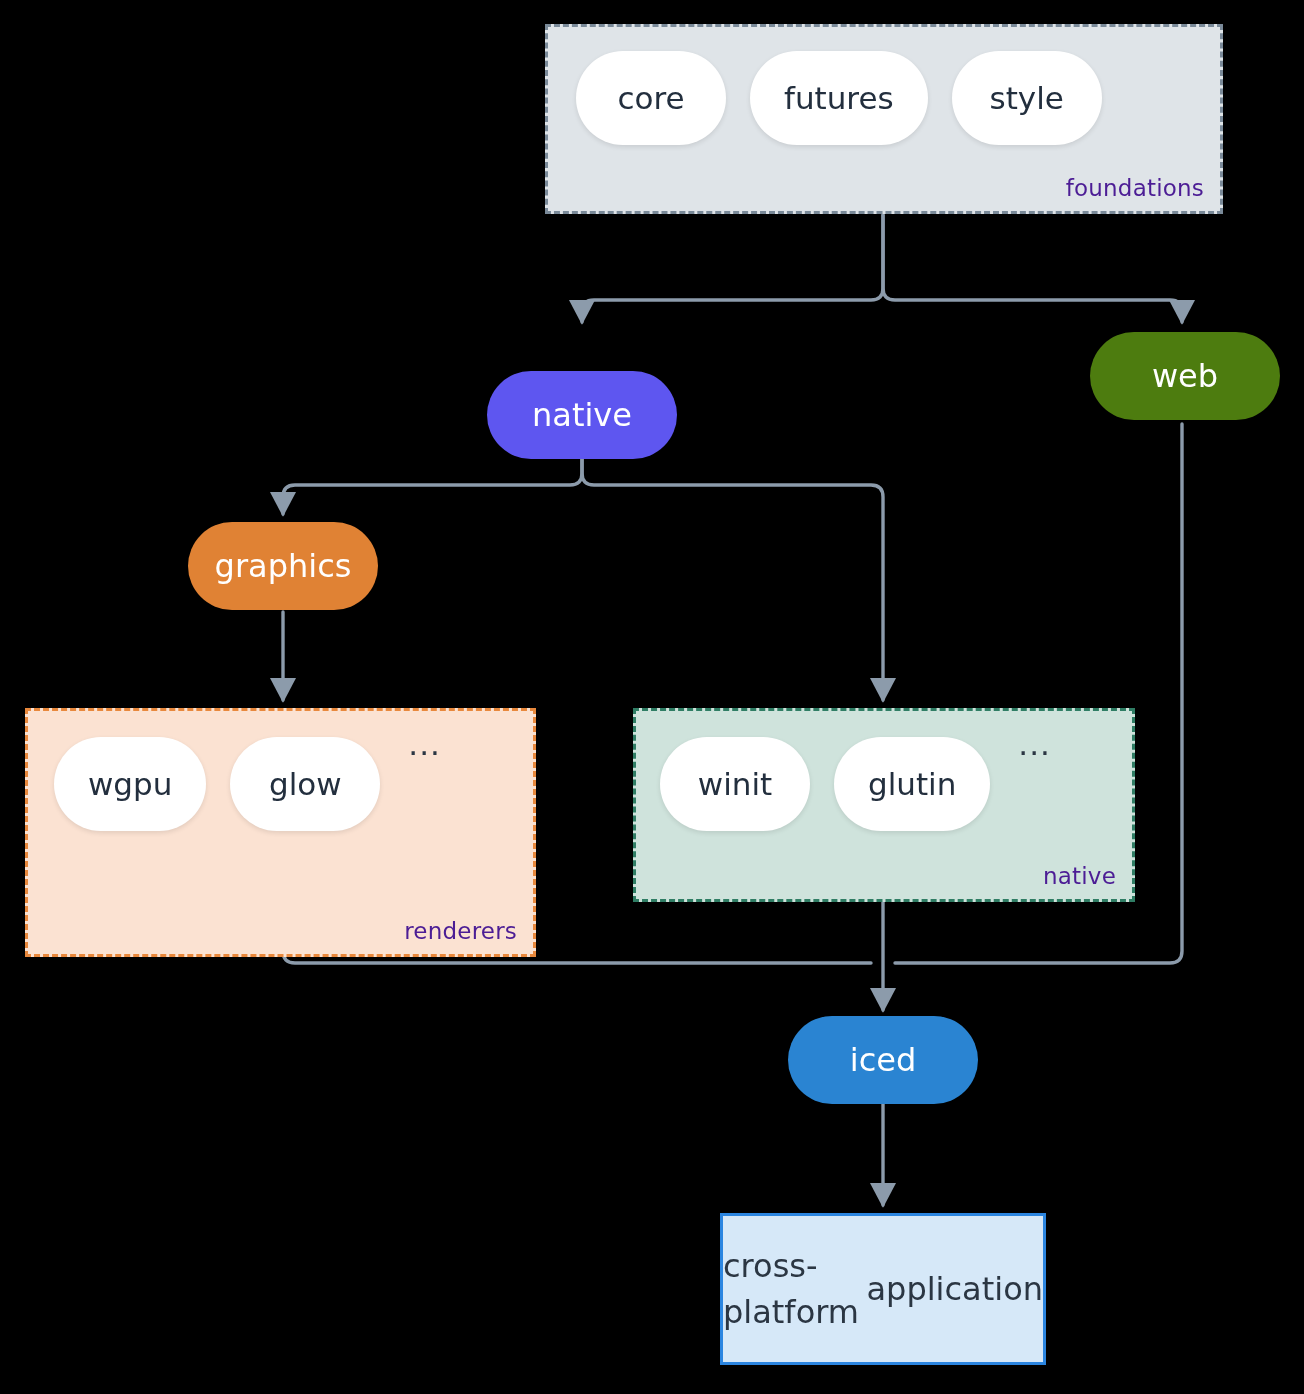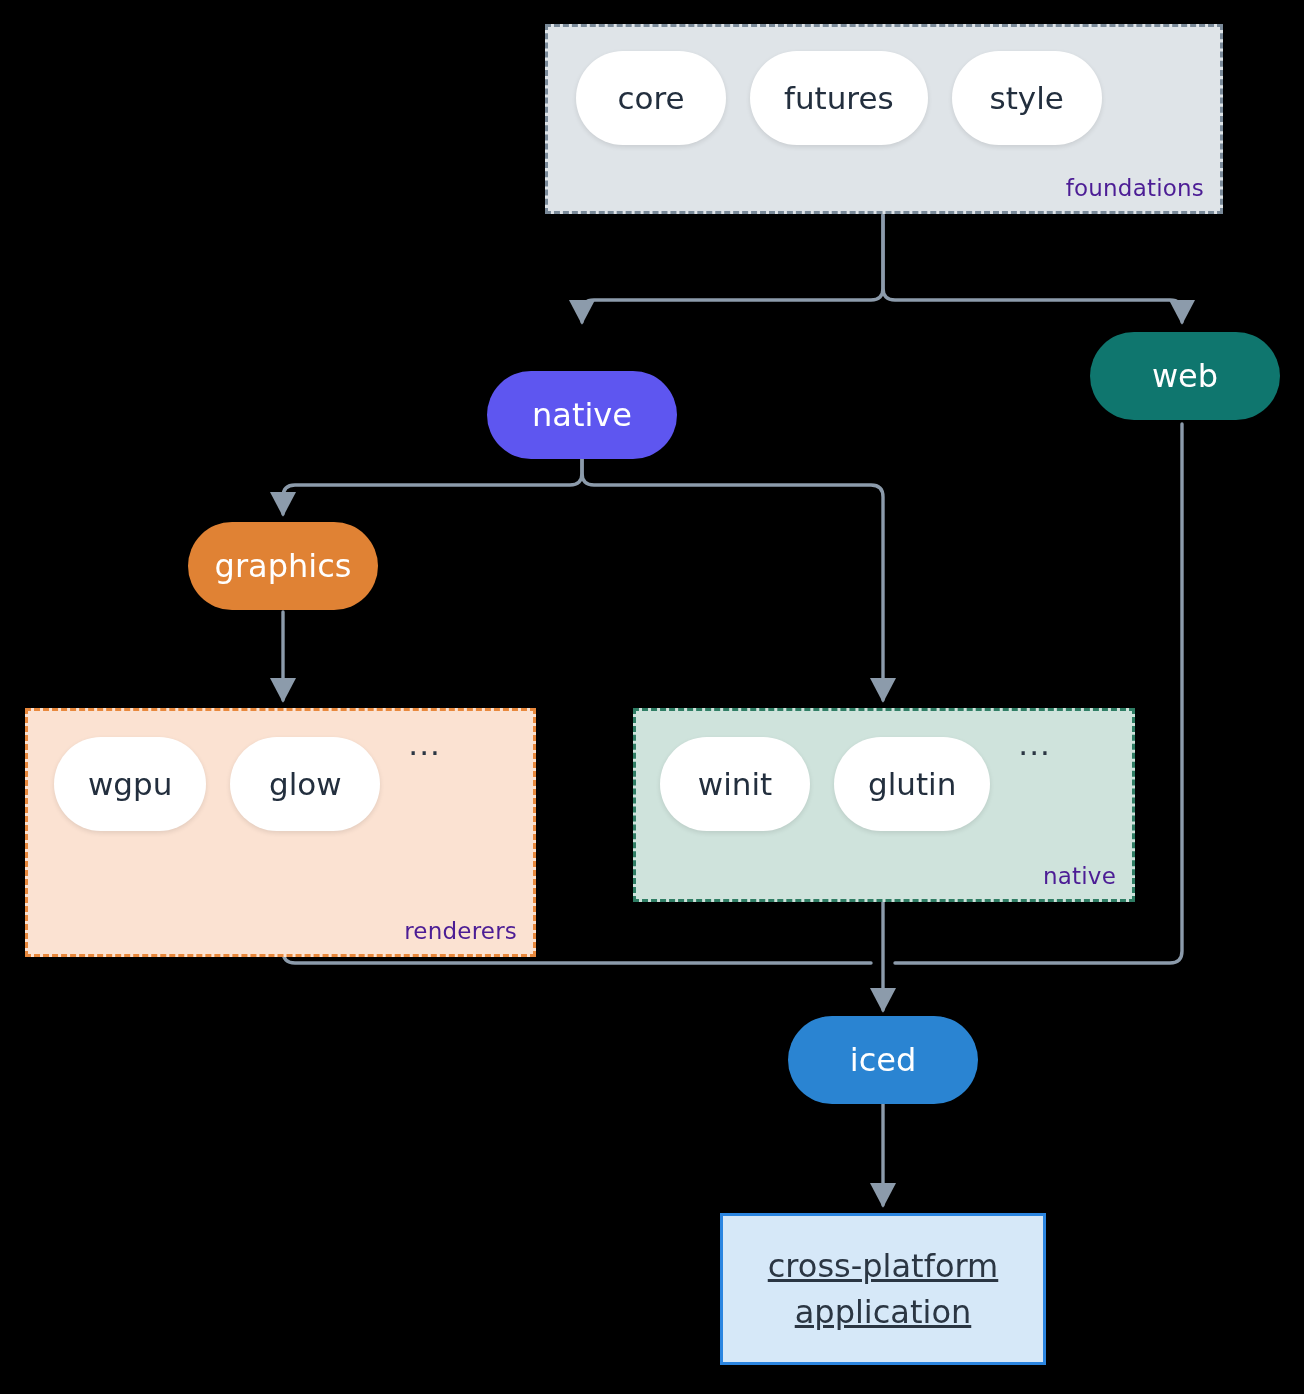--- a/index.html
+++ b/index.html
@@ -75,29 +75,27 @@
     justify-content: center;
     border-radius: 999px;
     color: #ffffff;
     font-size: 32px;
     white-space: nowrap;
   }
   .node-rect {
     position: absolute;
     box-sizing: border-box;
     display: flex;
-    flex-direction: column;
     align-items: center;
     justify-content: center;
     font-size: 32px;
     color: #2b3643;
     line-height: 1.45;
     border-width: 3px;
     border-style: solid;
-    text-decoration: underline;
   }
 </style>
 </head>
 <body>
 
 <div id="canvas">
 
   <svg class="edges" viewBox="0 0 1304 1394">
     <defs>
       <marker id="arrow" markerWidth="9" markerHeight="9" refX="6.6" refY="4.5" orient="auto" markerUnits="strokeWidth">
@@ -129,21 +127,21 @@
       <div class="leaf-pill">futures</div>
       <div class="leaf-pill">style</div>
     </div>
     <div class="group-label">foundations</div>
   </div>
 
   <div class="node-pill" style="left:487px; top:332px; width:190px; height:88px; background:#5e56f0;margin-top:39px;">
     <span>native</span>
   </div>
 
-  <div class="node-pill" style="left:1090px; top:332px; width:190px; height:88px; background:#0f766e;justify-content:center;">
+  <div class="node-pill" style="left:1090px; top:332px; width:190px; height:88px; background:#4d7c0f;justify-content:center;">
     <span>web</span>
   </div>
 
   <div class="node-pill" style="left:188px; top:522px; width:190px; height:88px; background:#e08234;">
     <span>graphics</span>
   </div>
 
   <div class="group-box" style="left:25px; top:708px; width:511px; height:249px;
               background:#fbe2d2; border-color:#e8883c;">
     <div class="pill-row" style="left:26px; top:26px;">

